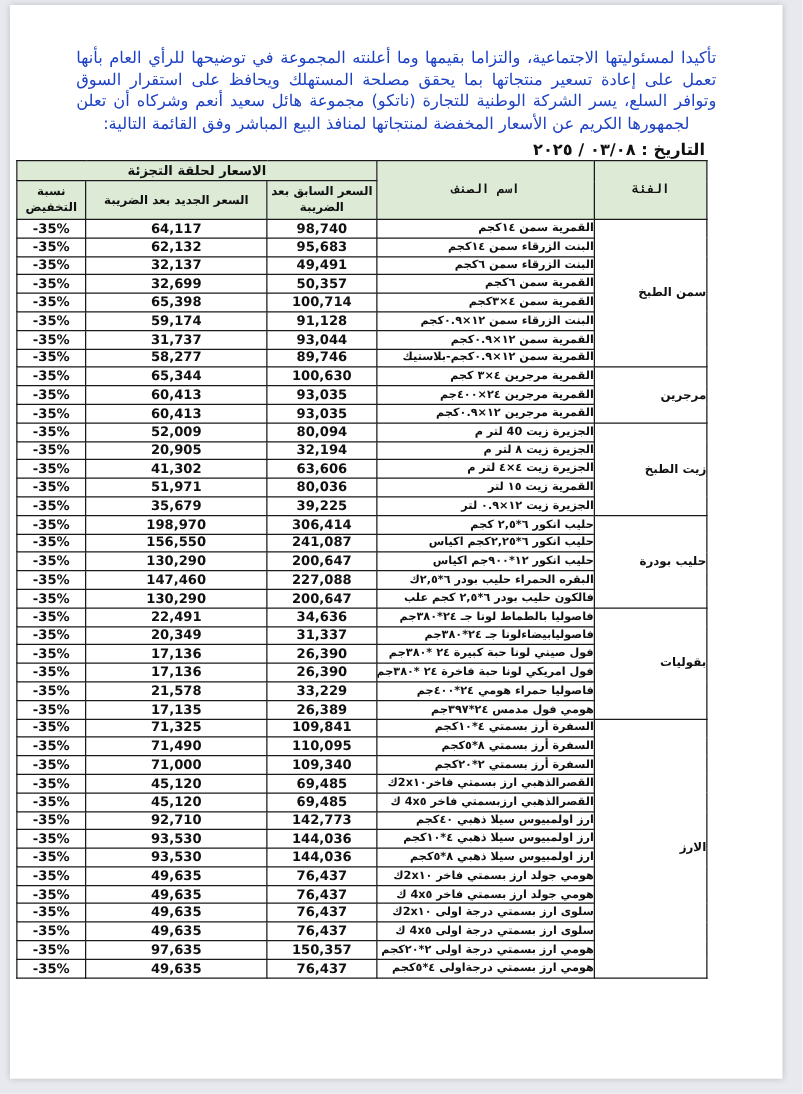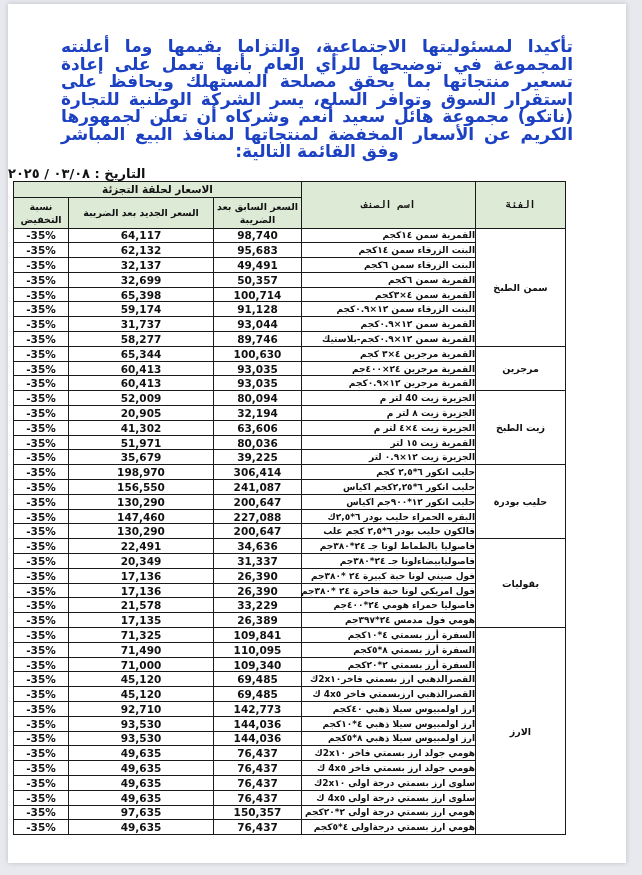--- a/index.html
+++ b/index.html
@@ -3,25 +3,25 @@
 <meta charset="utf-8">
 <style>
   html,body{margin:0;padding:0;width:642px;height:875px;overflow:hidden;}
   body{background:#e7e9ee;font-family:"DejaVu Sans",sans-serif;}
   .page{
     position:absolute;top:4px;left:8px;right:16px;bottom:12px;
     background:#ffffff;box-shadow:0 0 5px rgba(0,0,0,.18);
   }
   .doc{direction:rtl;padding-top:34px;}
   .intro{
-    color:#1d41c3;font-weight:bold;font-size:17px;line-height:17.5px;
+    color:#1d41c3;font-weight:normal;font-size:13px;line-height:17.5px;
     width:512px;margin:0 auto;text-align:justify;text-align-last:center;
   }
   .date-line{
-    direction:rtl;text-align:left;margin:5px 62px 0 0;
+    direction:rtl;text-align:right;margin:5px 62px 0 0;
     font-size:13px;font-weight:bold;color:#111;
   }
   .doc-title{
     font-size:11.5px;font-weight:bold;color:#111;text-align:center;
     margin:2px 7px 1px 60px;
   }
   table.price{
     border-collapse:collapse;table-layout:fixed;width:552px;
     margin:0 60px 0 7px; direction:rtl;
   }
@@ -29,21 +29,21 @@
     border:1px solid #1a1a1a;padding:0;overflow:hidden;white-space:nowrap;
     color:#111;
   }
   table.price th{
     background:#dcead6;font-weight:bold;text-align:center;vertical-align:middle;
   }
   th.retail-group{height:15px;font-size:10.5px;margin-left:12px;}
   tr.colheads th{height:30px;font-size:9.5px;line-height:13px;white-space:normal;}
   th.cat-h,th.item-h{font-size:10px;font-family:Liberation Mono, monospace;}
   table.price td{height:13.8px;vertical-align:middle;}
-  td.cat{font-size:9.5px;font-weight:bold;text-align:center;background:#fff;}
+  td.cat{font-size:9.5px;font-weight:bold;background:#fff;}
   td.item{font-size:9px;font-weight:bold;text-align:right;padding-left:2px;padding-right:1px;}
   td.prev,td.new,td.disc{
     direction:ltr;text-align:center;font-size:10.5px;font-weight:bold;
     font-family:"DejaVu Sans",sans-serif;letter-spacing:0;
   }
 </style>
 </head>
 <body>
 
 <div class="page">

